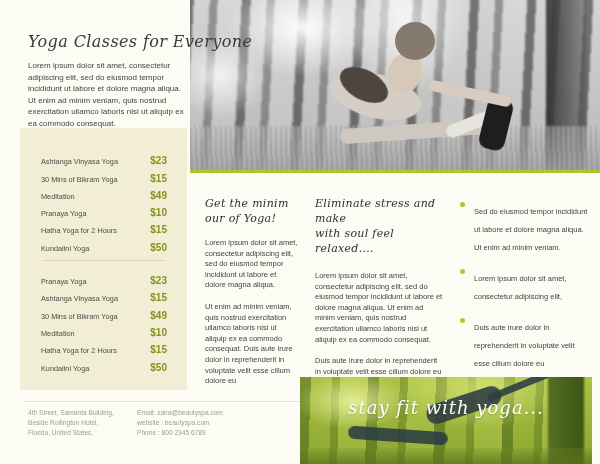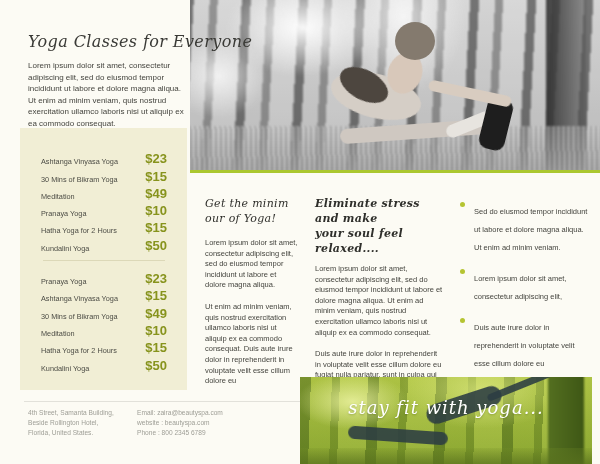--- a/index.html
+++ b/index.html
@@ -9,34 +9,34 @@
 
   
   .heading-script { font-family:"DejaVu Serif", serif; font-style:italic; color:#3a3a36; }
   .main-heading { position:absolute; left:28px; top:32px; font-size:16px; letter-spacing:.4px; }
   .intro { position:absolute; left:28px; top:60px; width:162px; font-size:8px; line-height:11.6px; color:#45453f; }
 
   .price-box { position:absolute; left:20px; top:128px; width:167px; height:262px;
                background:#f1eed5; padding:21px 20px 0 21px; }
   .price-row { display:flex; justify-content:space-between; align-items:flex-end; height:17.3px; }
   .pname { font-size:7.3px; color:#4c4c45; }
-  .pprice { font-size:13px; color:#87931d; font-weight:bold; }
+  .pprice { font-size:10px; color:#87931d; font-weight:bold; }
   .price-divider { border:none; border-top:1px solid #dcd8b8; margin:7px 2px 8px 2px; }
 
   
   .col-heading { font-family:"DejaVu Serif", serif; font-style:italic; color:#2f2f2b;
                  font-size:11px; line-height:15px; letter-spacing:.3px; }
   .body-text { font-size:7.5px; line-height:10.6px; color:#45453f; }
 
   .col-get { position:absolute; left:205px; top:196px; width:93px; }
   .col-get .col-heading { margin-bottom:12px; }
   .col-get .body-text { margin-bottom:11px; }
 
   .col-relax { position:absolute; left:315px; top:196px; width:128px; }
-  .col-relax .col-heading { margin-bottom:8px;font-weight:bold; }
+  .col-relax .col-heading { margin-bottom:15px; }
   .col-relax .body-text { margin-bottom:11px; }
 
   .col-bullets { position:absolute; left:460px; top:200px; width:128px; }
   .bullet-item { position:relative; padding-left:14px; margin-bottom:13px; }
   .bullet-dot { position:absolute; left:0; top:2px; width:5px; height:5px; border-radius:50%; background:#b5c431; }
 
   
   .footer-divider { position:absolute; left:24px; top:401px; width:276px; border:none; border-top:1px solid #e2e1da; }
   .footer-col { position:absolute; top:408px; font-size:6.6px; line-height:10px; color:#9e9e96; }
   .footer-address { left:28px; }
@@ -176,21 +176,21 @@
       <div>Get the minim</div>
       <div>our of Yoga!</div>
     </div>
     <p class="body-text">Lorem ipsum dolor sit amet, consectetur adipiscing elit, sed do eiusmod tempor incididunt ut labore et dolore magna aliqua.</p>
     <p class="body-text">Ut enim ad minim veniam, quis nostrud exercitation ullamco laboris nisi ut aliquip ex ea commodo consequat. Duis aute irure dolor in reprehenderit in voluptate velit esse cillum dolore eu</p>
   </div>
 
   <div class="col-relax">
     <div class="col-heading">
       <div>Eliminate stress and make</div>
-      <div>your soul feel relaxed....</div>
+      <div>with soul feel relaxed....</div>
     </div>
     <p class="body-text">Lorem ipsum dolor sit amet, consectetur adipiscing elit, sed do eiusmod tempor incididunt ut labore et dolore magna aliqua. Ut enim ad minim veniam, quis nostrud exercitation ullamco laboris nisi ut aliquip ex ea commodo consequat.</p>
     <p class="body-text">Duis aute irure dolor in reprehenderit in voluptate velit esse cillum dolore eu fugiat nulla pariatur. sunt in culpa qui officia deserunt</p>
   </div>
 
   <div class="col-bullets">
     <div class="bullet-item">
       <span class="bullet-dot"></span>
       <span class="body-text">Sed do eiusmod tempor incididunt ut labore et dolore magna aliqua. Ut enim ad minim veniam.</span>
     </div>

